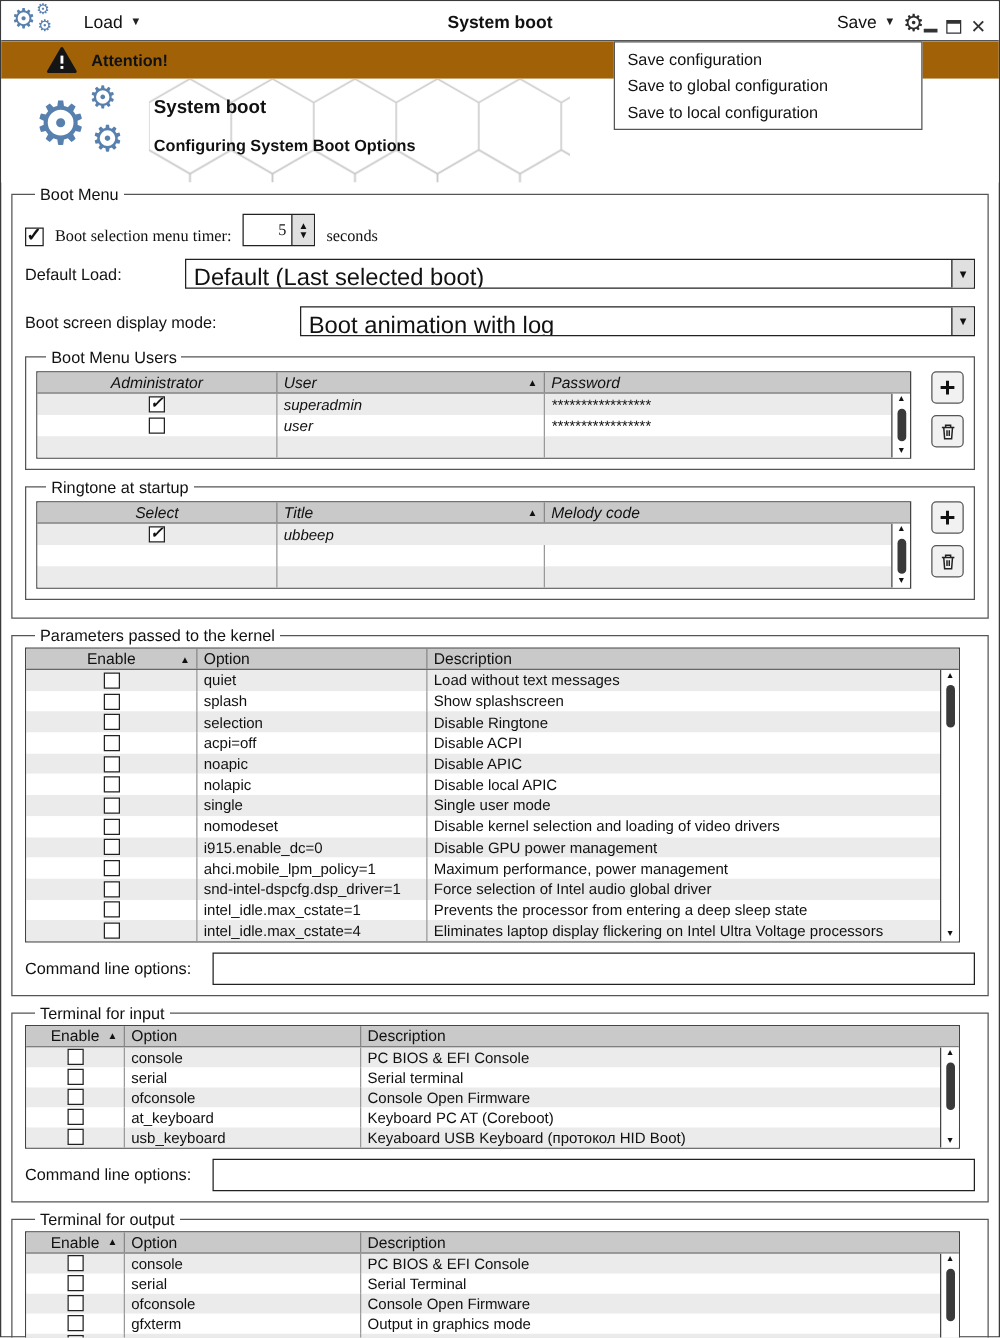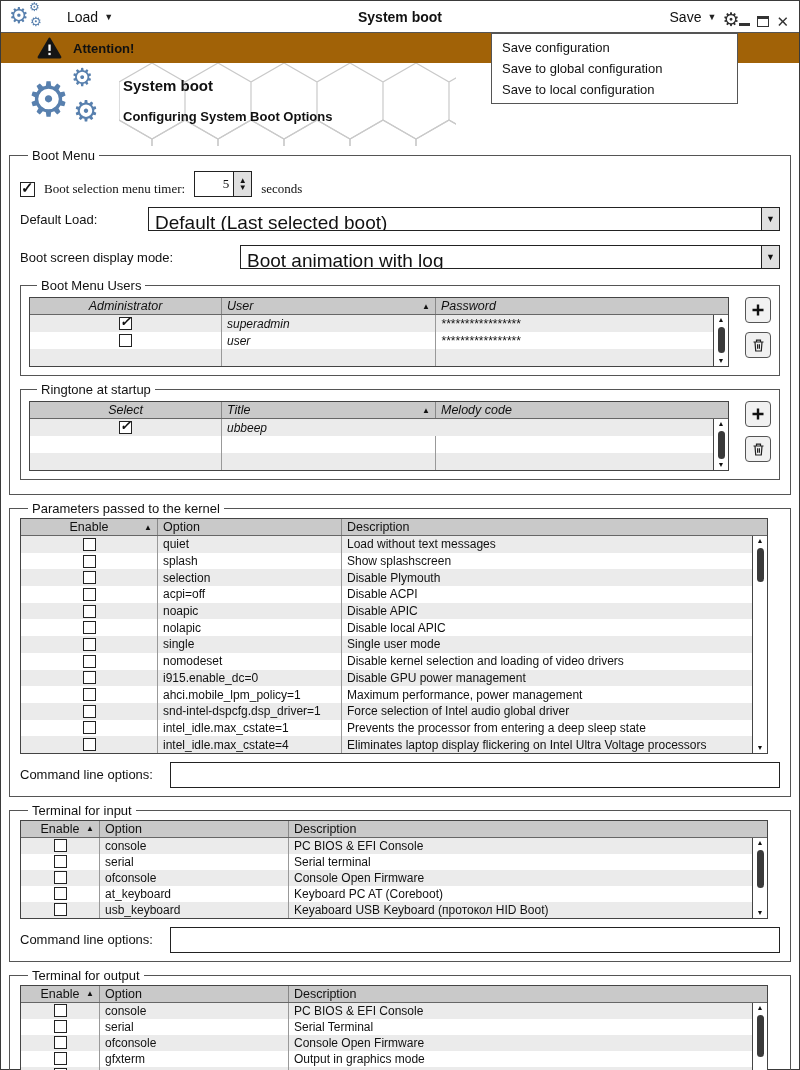--- a/index.html
+++ b/index.html
@@ -346,21 +346,21 @@
                 <span class="cb"></span>
               </div>
               <div class="cell c-opt">splash</div>
               <div class="cell c-desc">Show splashscreen</div>
             </div>
           <div class="row">
               <div class="cell c-en center">
                 <span class="cb"></span>
               </div>
               <div class="cell c-opt">selection</div>
-              <div class="cell c-desc">Disable Plymouth</div>
+              <div class="cell c-desc">Disable Ringtone</div>
             </div>
           <div class="row">
               <div class="cell c-en center">
                 <span class="cb"></span>
               </div>
               <div class="cell c-opt">acpi=off</div>
               <div class="cell c-desc">Disable ACPI</div>
             </div>
           <div class="row">
               <div class="cell c-en center">

